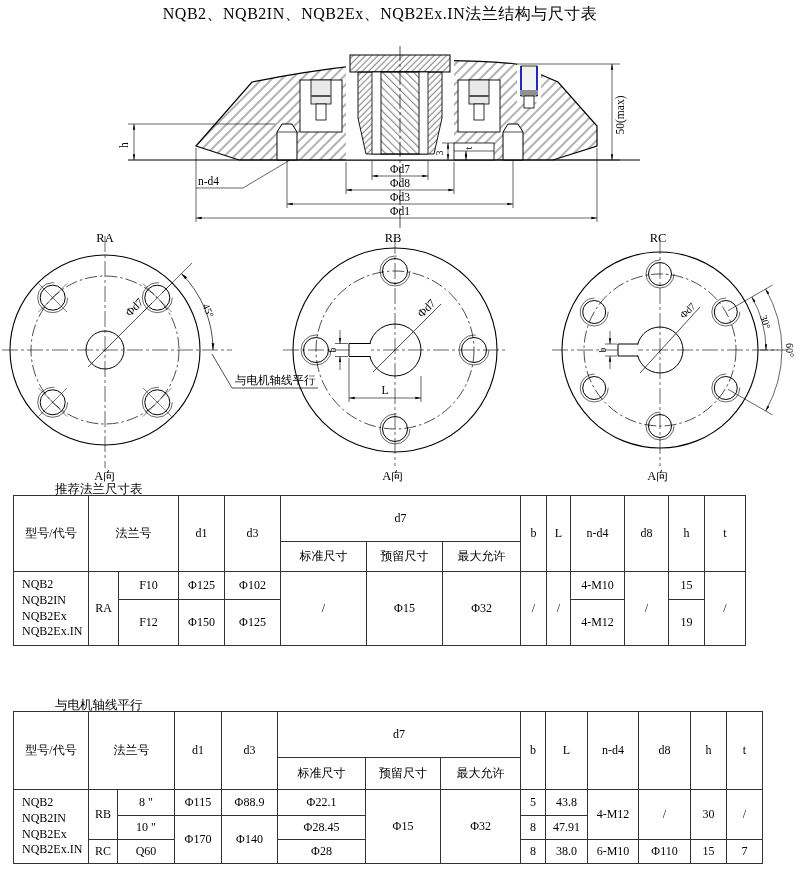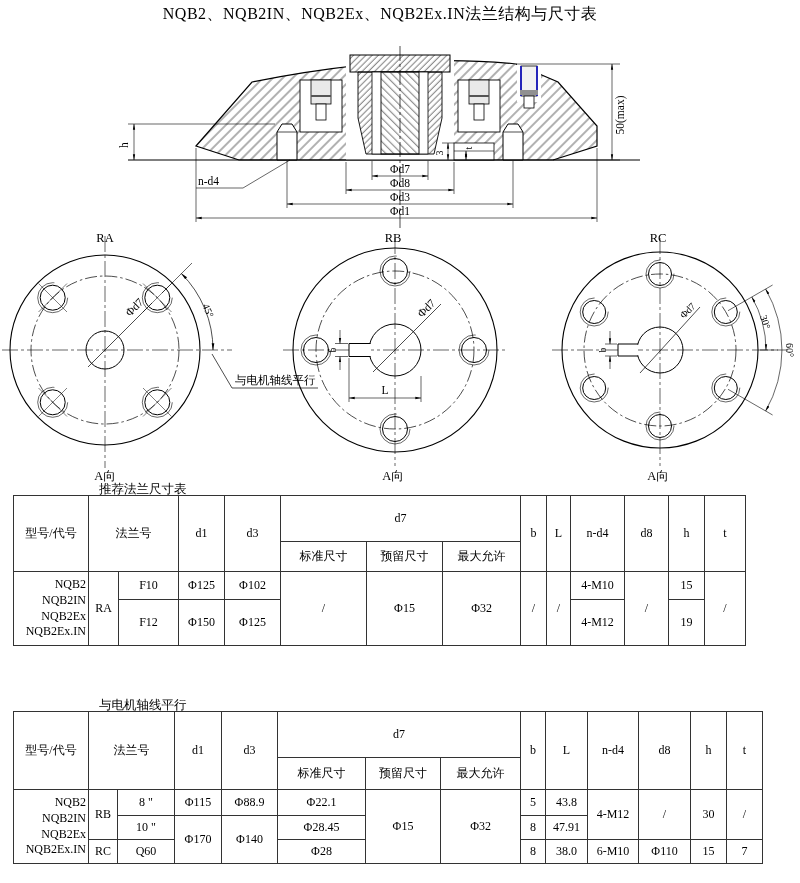--- a/index.html
+++ b/index.html
@@ -1,24 +1,24 @@
 <!DOCTYPE html>
 <html><head>
 <meta charset="utf-8">
 <style>
   html,body{margin:0;padding:0;background:#fff;}
   body{width:800px;height:883px;position:relative;font-family:"Liberation Serif","DejaVu Serif",serif;color:#000;}
   .abs{position:absolute;}
   #main-title{left:0;top:4px;width:760px;text-align:center;font-size:16px;letter-spacing:.5px;}
-  .tbl-title{font-size:12.5px;margin-left:44px;}
+  .tbl-title{font-size:12.5px;}
   #t1-title{left:55px;top:481px;}
   #t2-title{left:55px;top:697px;}
   table{border-collapse:collapse;table-layout:fixed;font-size:12px;}
   td,th{border:1px solid #333;text-align:center;vertical-align:middle;padding:0 2px;font-weight:normal;overflow:hidden;}
-  .model-cell{white-space:pre-line;text-align:right;padding-left:8px;line-height:1.32;}
+  .model-cell{white-space:pre-line;text-align:left;padding-left:8px;line-height:1.32;}
   #table1{left:13px;top:495px;width:732px;}
   #table2{left:13px;top:711px;width:750px;}
   svg text{font-family:"Liberation Serif","DejaVu Serif",serif;fill:#000;}
   .dim{font-size:11.5px;}
   .dim-s{font-size:10px;}
   .viewlbl{font-size:12.5px;}
 </style>
 </head>
 <body>
 

